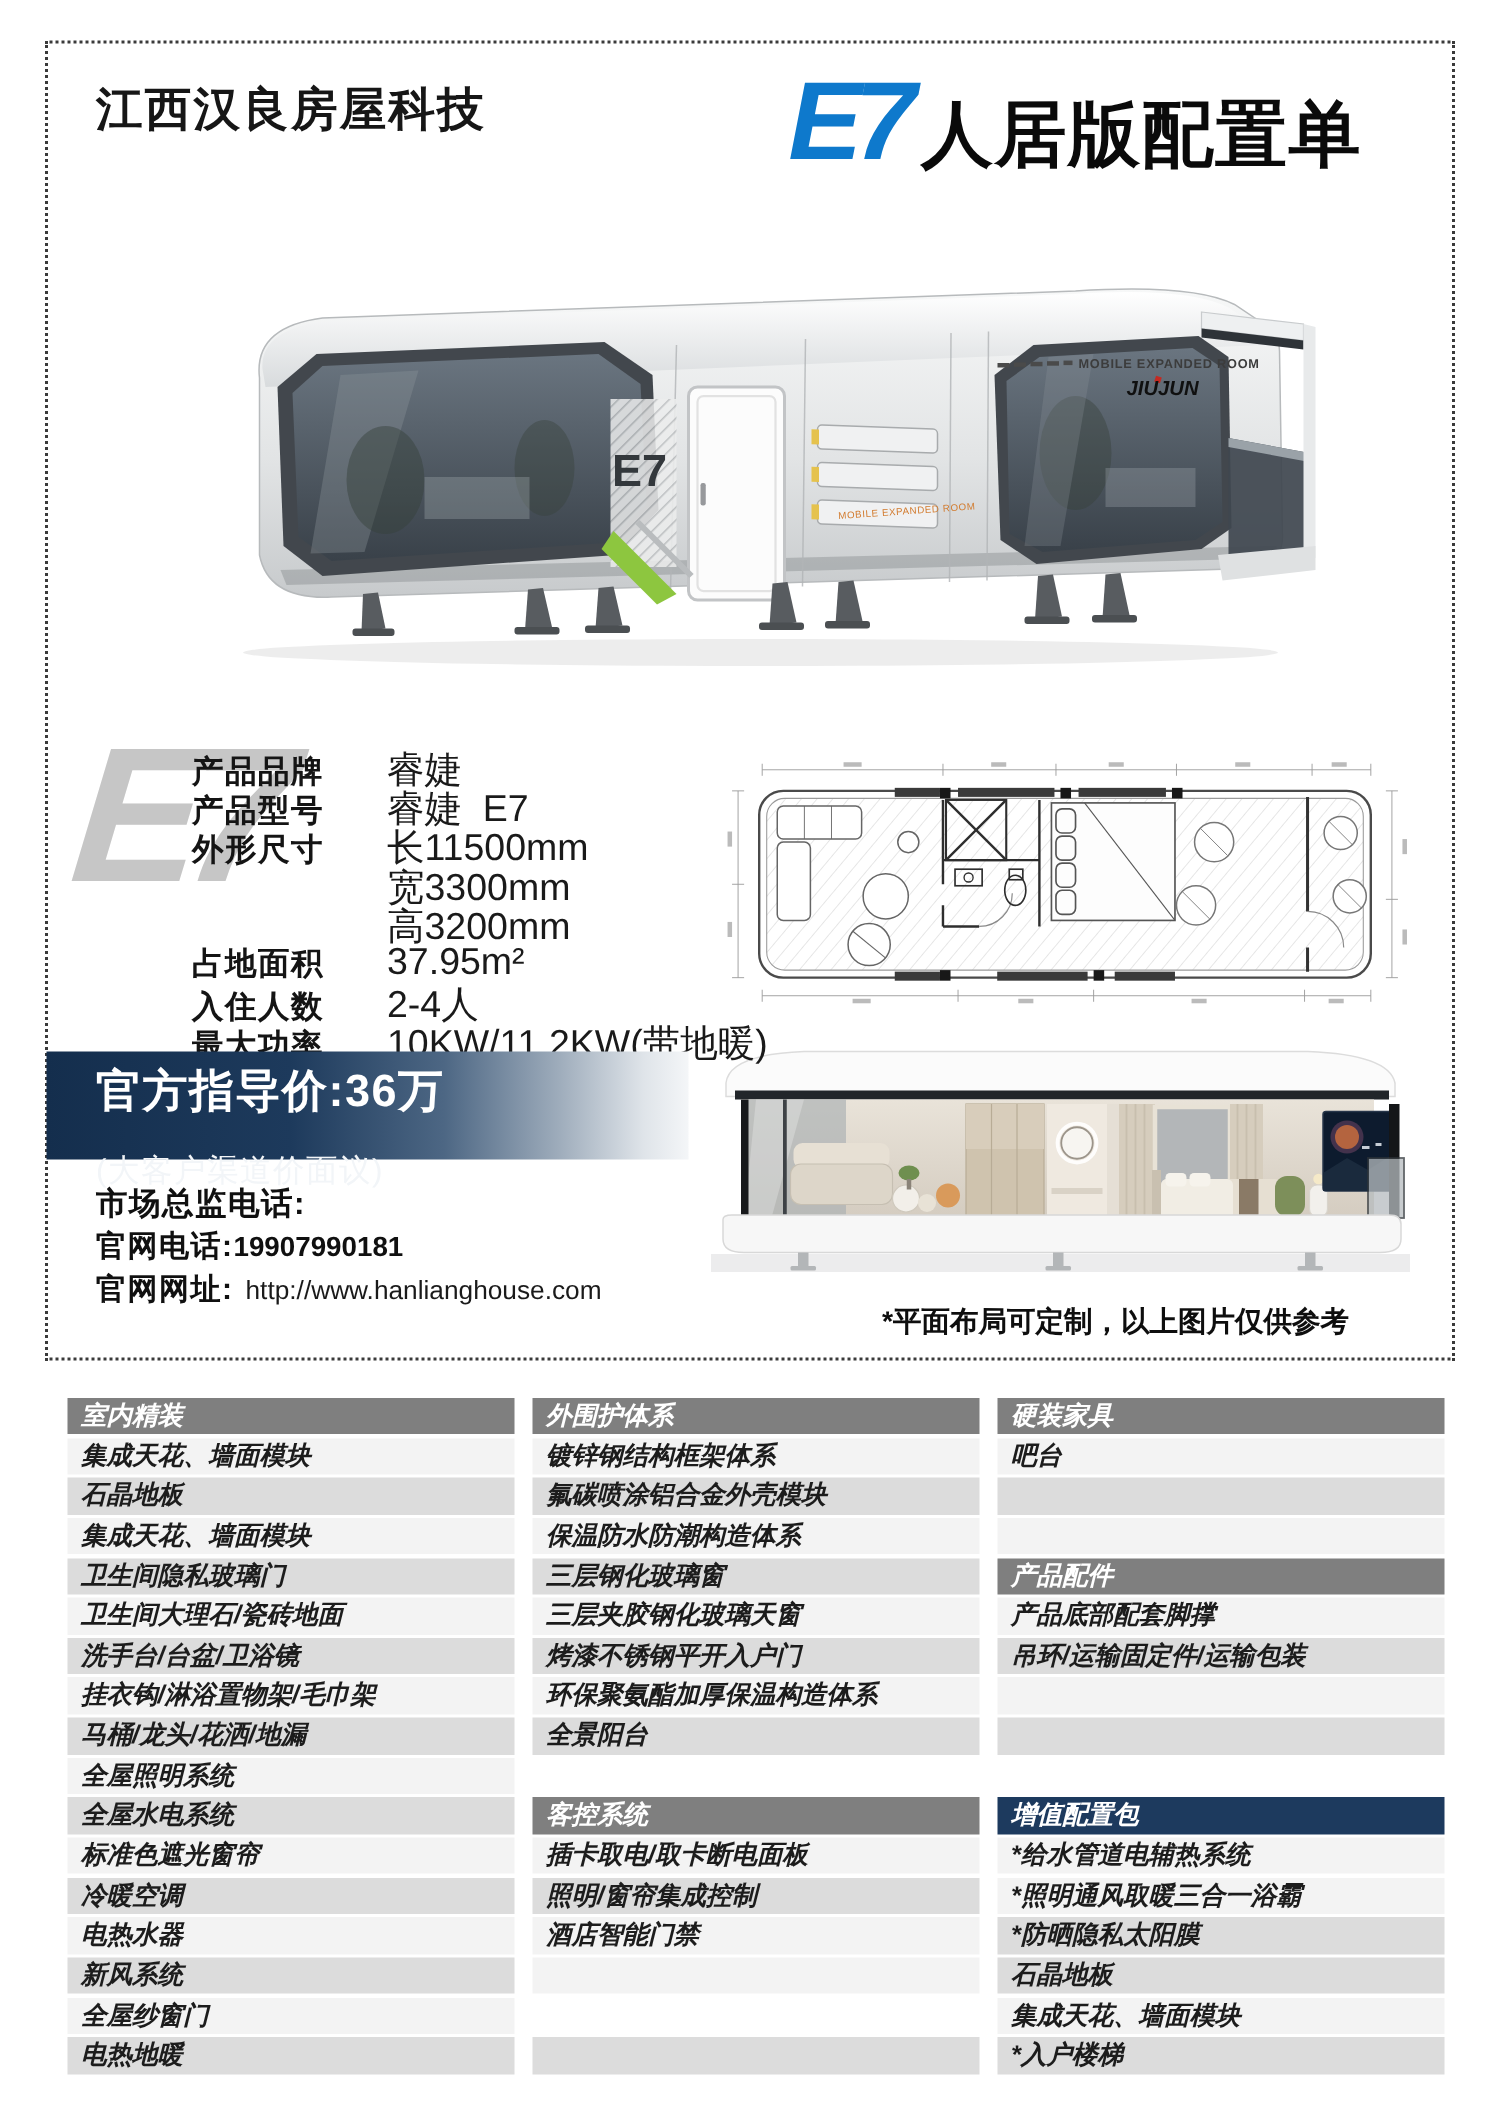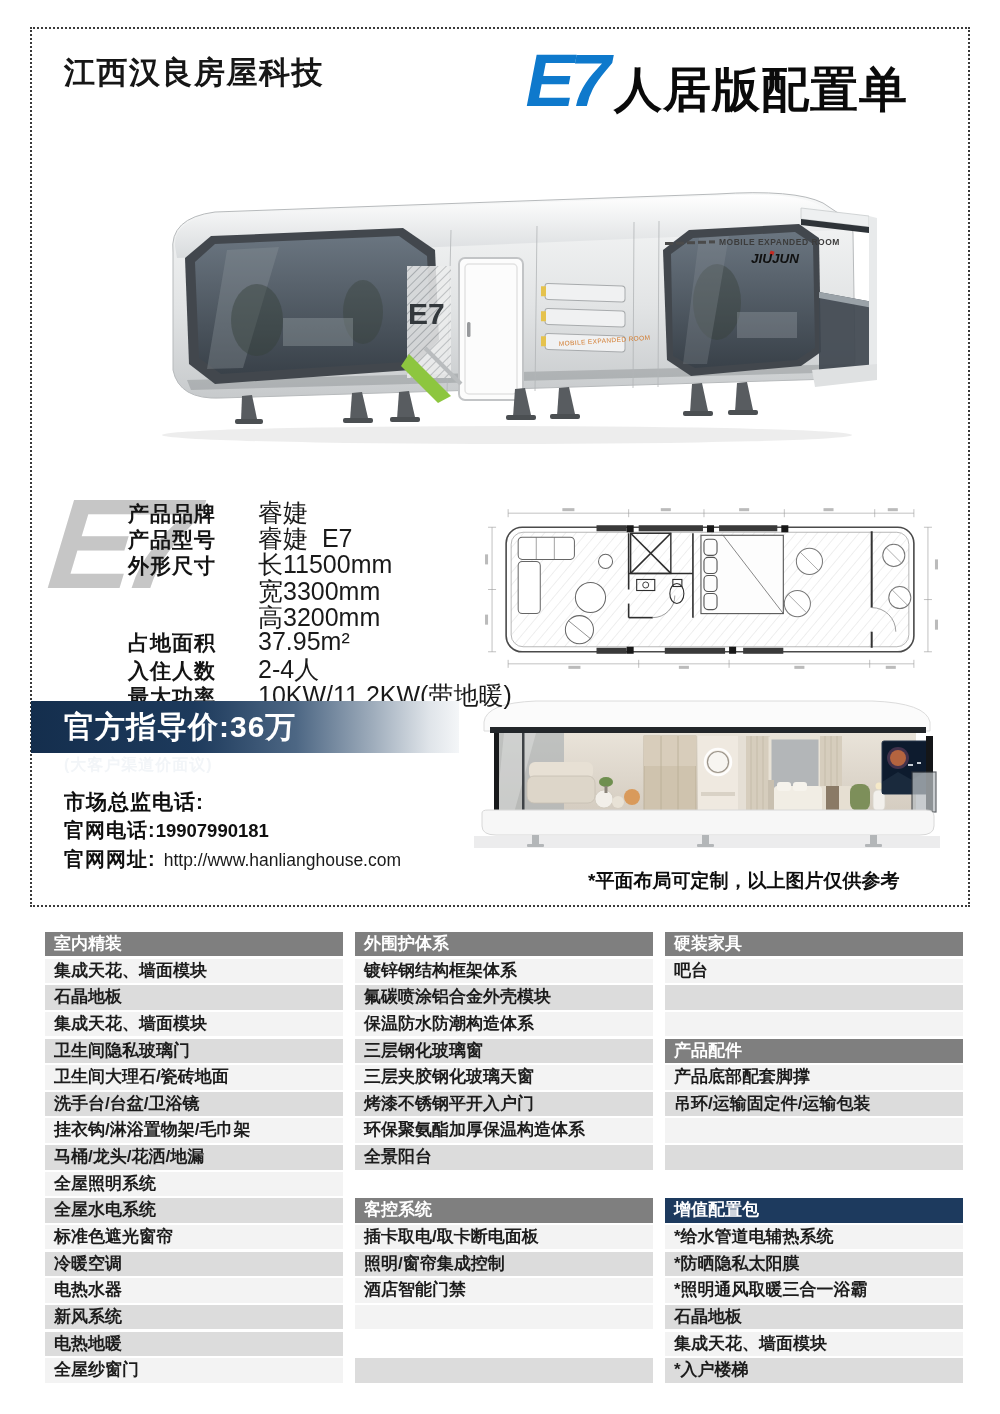--- a/index.html
+++ b/index.html
@@ -18,42 +18,42 @@
   .floorplan-svg{position:absolute;left:476px;top:497px;width:464px;height:176px;}
   .interior-svg{position:absolute;left:472px;top:694px;width:466px;height:153px;}
 
   .watermark{position:absolute;left:48px;top:478px;font-size:128px;font-weight:800;font-style:italic;color:#c6c6c6;letter-spacing:-10px;transform:skewX(-6deg);z-index:0;line-height:1;}
 
   .specs{position:absolute;left:128px;top:494px;z-index:2;}
   .spec-row{display:flex;align-items:baseline;height:26.2px;}
   .spec-label{width:106px;font-size:21px;font-weight:800;letter-spacing:1px;color:#141414;white-space:pre;}
   .spec-value{margin-left:24px;font-size:25px;font-weight:500;color:#1a1a1a;white-space:pre;}
 
-  .price-bar{position:absolute;left:1px;top:700px;width:428px;height:52px;z-index:2;
+  .price-bar{position:absolute;left:1px;top:700px;width:428px;height:72px;z-index:2;
     background:linear-gradient(90deg,#142e4d 0%,#1d3a5c 38%,#4d6784 62%,#9fadbc 80%,#dfe4e9 93%,#f4f6f8 100%);
     color:#fff;padding-left:33px;box-sizing:border-box;}
   .price-main{font-size:30px;font-weight:600;letter-spacing:1px;margin-top:6px;}
-  .price-sub{font-size:16px;font-weight:700;margin-top:7px;color:#f2f5f8;letter-spacing:1px;}
+  .price-sub{font-size:21px;font-weight:400;margin-top:18px;color:#f2f5f8;letter-spacing:1px;}
 
   .contact{position:absolute;left:63px;top:786px;z-index:2;}
   .contact-line{height:29px;display:flex;align-items:baseline;}
   .c-big{font-size:21px;font-weight:800;color:#101010;letter-spacing:1px;}
   .c-label{font-size:20px;font-weight:800;color:#101010;letter-spacing:1px;}
   .c-phone{font-size:18.5px;font-weight:800;margin-left:0;color:#101010;}
   .c-url{font-size:17.5px;font-weight:400;margin-left:8px;color:#1a1a1a;}
 
   .note{position:absolute;left:588px;top:866px;font-size:19px;font-weight:800;color:#0e0e0e;z-index:2;white-space:nowrap;}
 
   
   .tables{position:absolute;left:0;top:932px;width:1000px;height:460px;}
   .t-col{position:absolute;top:0;width:298px;}
   .t-col-1{left:45px;}
   .t-col-2{left:355px;}
   .t-col-3{left:665px;}
-  .slot{height:24.4px;line-height:24.6px;margin-bottom:2.25px;padding-left:9px;font-size:17px;font-weight:600;color:#1c1c1c;white-space:nowrap;overflow:hidden;}
+  .slot{height:24.4px;line-height:24.6px;margin-bottom:2.25px;padding-left:9px;font-size:17px;font-weight:600;color:#1c1c1c;white-space:nowrap;overflow:hidden;font-style:italic;}
   .slot.header{background:#7f7f7f;color:#ffffff;font-weight:600;}
   .slot.header_dark{background:#1d3a5e;color:#ffffff;font-weight:600;}
   .slot.light{background:#f3f3f3;}
   .slot.gray{background:#dcdcdc;}
   .slot.spacer{background:transparent;}
 </style>
 </head>
 <body>
 
 <div class="page">
@@ -463,23 +463,23 @@
         <div class="slot gray"><span>全屋水电系统</span></div>
 
         <div class="slot light"><span>标准色遮光窗帘</span></div>
 
         <div class="slot gray"><span>冷暖空调</span></div>
 
         <div class="slot light"><span>电热水器</span></div>
 
         <div class="slot gray"><span>新风系统</span></div>
 
+        <div class="slot light"><span>全屋纱窗门</span></div>
+
         <div class="slot gray"><span>电热地暖</span></div>
-
-        <div class="slot light"><span>全屋纱窗门</span></div>
       </div>
     <div class="t-col t-col-2">
 
         <div class="slot header"><span>外围护体系</span></div>
 
         <div class="slot light"><span>镀锌钢结构框架体系</span></div>
 
         <div class="slot gray"><span>氟碳喷涂铝合金外壳模块</span></div>
 
         <div class="slot light"><span>保温防水防潮构造体系</span></div>
@@ -529,23 +529,23 @@
         <div class="slot light"><span></span></div>
 
         <div class="slot gray"><span></span></div>
 
         <div class="slot spacer"><span></span></div>
 
         <div class="slot header_dark"><span>增值配置包</span></div>
 
         <div class="slot light"><span>*给水管道电辅热系统</span></div>
 
+        <div class="slot light"><span>*照明通风取暖三合一浴霸</span></div>
+
         <div class="slot gray"><span>*防晒隐私太阳膜</span></div>
-
-        <div class="slot light"><span>*照明通风取暖三合一浴霸</span></div>
 
         <div class="slot gray"><span>石晶地板</span></div>
 
         <div class="slot light"><span>集成天花、墙面模块</span></div>
 
         <div class="slot gray"><span>*入户楼梯</span></div>
       </div>
   </div>
 
 </div>

